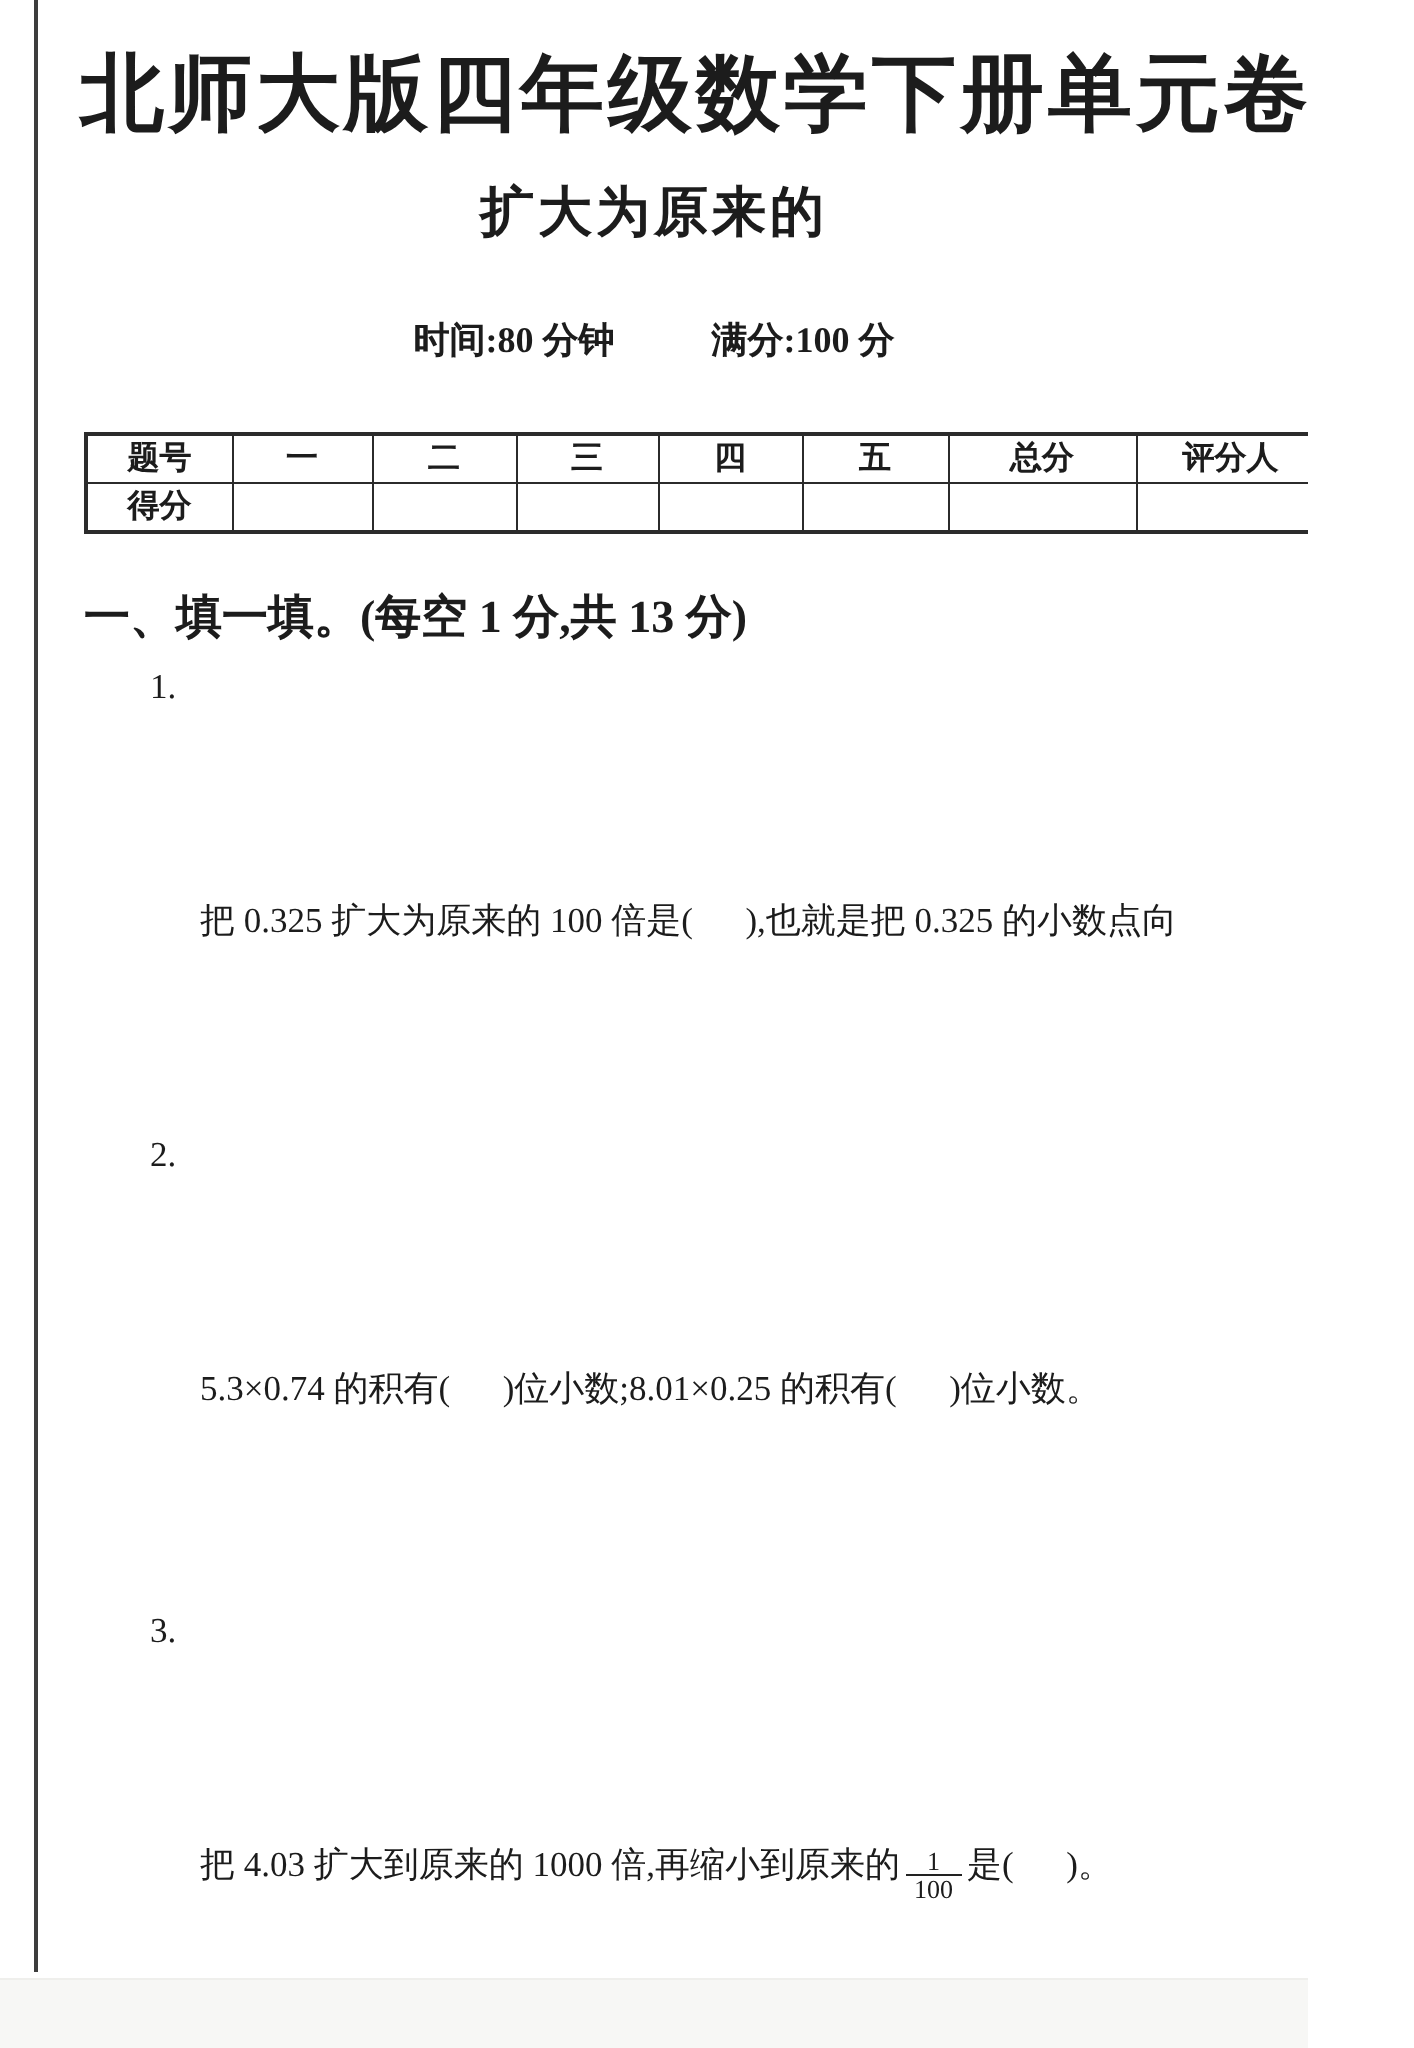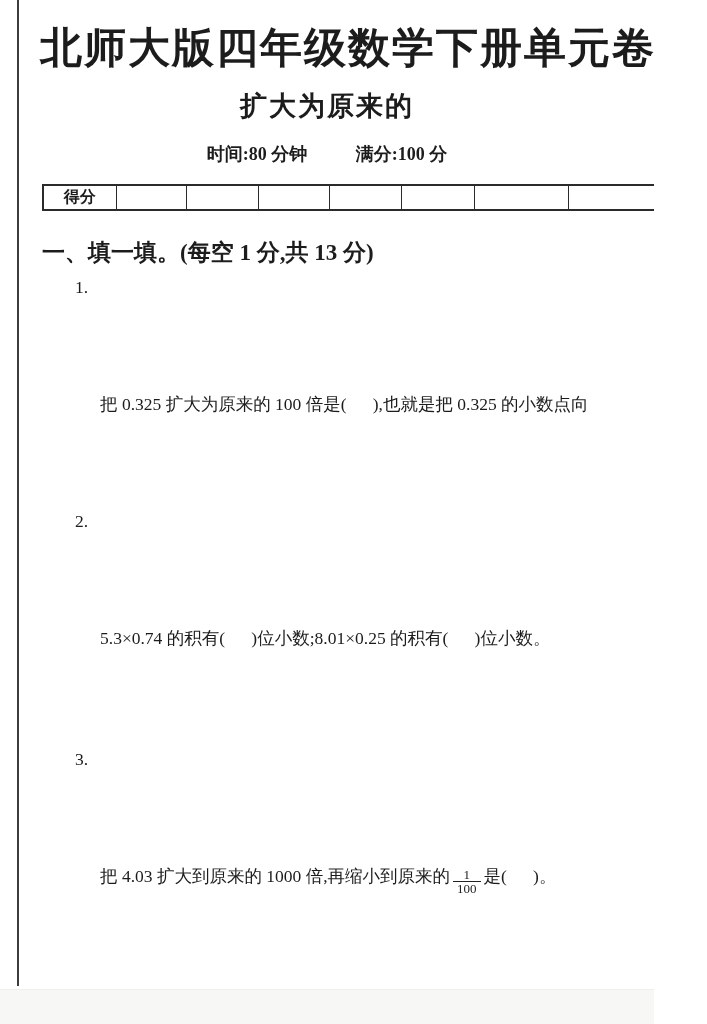--- a/index.html
+++ b/index.html
@@ -20,21 +20,21 @@
     white-space:nowrap;
   }
   .paper-subtitle{
     margin-top:16px;text-align:center;
     font-size:27px;font-weight:bold;letter-spacing:2px;
   }
   .exam-info{
     margin-top:18px;text-align:center;
     font-size:18px;font-weight:bold;
   }
-  .exam-info .seg{display:inline-block;margin:0 22px;}
+  .exam-info .seg{display:inline-block;margin:16px 22px;}
 
   table.score-table{
     border-collapse:collapse;table-layout:fixed;
     margin:18px 0 0 42px;width:620px;
     border:2px solid #2b2b2b;
   }
   table.score-table td{
     border:1.5px solid #2b2b2b;height:23px;
     text-align:center;vertical-align:middle;
     font-size:16px;font-weight:bold;
@@ -87,20 +87,30 @@
       <col style="width:73px">
         <col style="width:70px">
         <col style="width:72px">
         <col style="width:71px">
       <col style="width:72px">
         <col style="width:73px">
         <col style="width:94px">
         <col style="width:95px">
     </colgroup>
     <tbody>
+        <tr>
+      <td>题号</td>
+      <td>一</td>
+      <td>二</td>
+      <td>三</td>
+      <td>四</td>
+      <td>五</td>
+      <td>总分</td>
+      <td>评分人</td>
+    </tr>
     <tr>
       <td>得分</td>
       <td></td>
       <td></td>
       <td></td>
       <td></td>
       <td></td>
       <td></td>
       <td></td>
     </tr>

